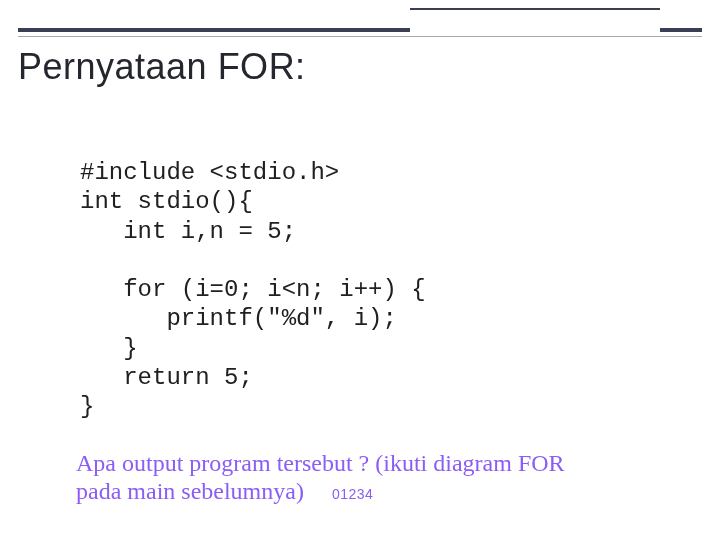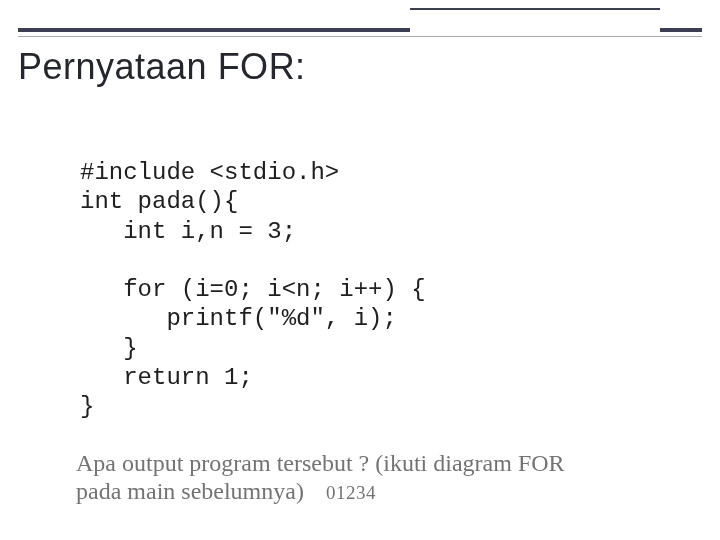--- a/index.html
+++ b/index.html
@@ -86,26 +86,26 @@
     white-space: pre;
   }
   .question {
     position: absolute;
     left: 76px;
     top: 450px;
     right: 40px;
     font-family: "Times New Roman", Times, serif;
     font-size: 24px;
     line-height: 1.15;
-    color: #737373;
+    color: #8b5cf6;
   }
   .answer {
-    font-family: Liberation Serif, serif;
-    font-size: 19px;
-    margin-left: 16px;
+    font-family: Liberation Sans, sans-serif;
+    font-size: 14px;
+    margin-left: 22px;
     letter-spacing: 0.5px;
   }
 </style>
 </head>
 <body>
 
 <div class="slide">
 
   <div class="top-rule-area">
     <div class="rule-heavy"></div>
@@ -113,27 +113,27 @@
     <div class="tab-cutout"></div>
     <div class="tab-top-line"></div>
     <div class="tab-light-line"></div>
   </div>
 
   <div class="title">
     <div>Pernyataan FOR:</div>
   </div>
 
   <div class="code"><span>#include &lt;stdio.h&gt;</span>
-<span>int pada(){</span>
-<span>   int i,n = 3;</span>
+<span>int stdio(){</span>
+<span>   int i,n = 5;</span>
 <span></span>
 <span>   for (i=0; i&lt;n; i++) {</span>
 <span>      printf("%d", i);</span>
 <span>   }</span>
-<span>   return 1;</span>
+<span>   return 5;</span>
 <span>}</span></div>
 
   <div class="question">
     <span>Apa output program tersebut ? (ikuti diagram FOR</span><br>
     <span>pada main sebelumnya)</span>
     <span class="answer">01234</span>
   </div>
 
 </div>
 

